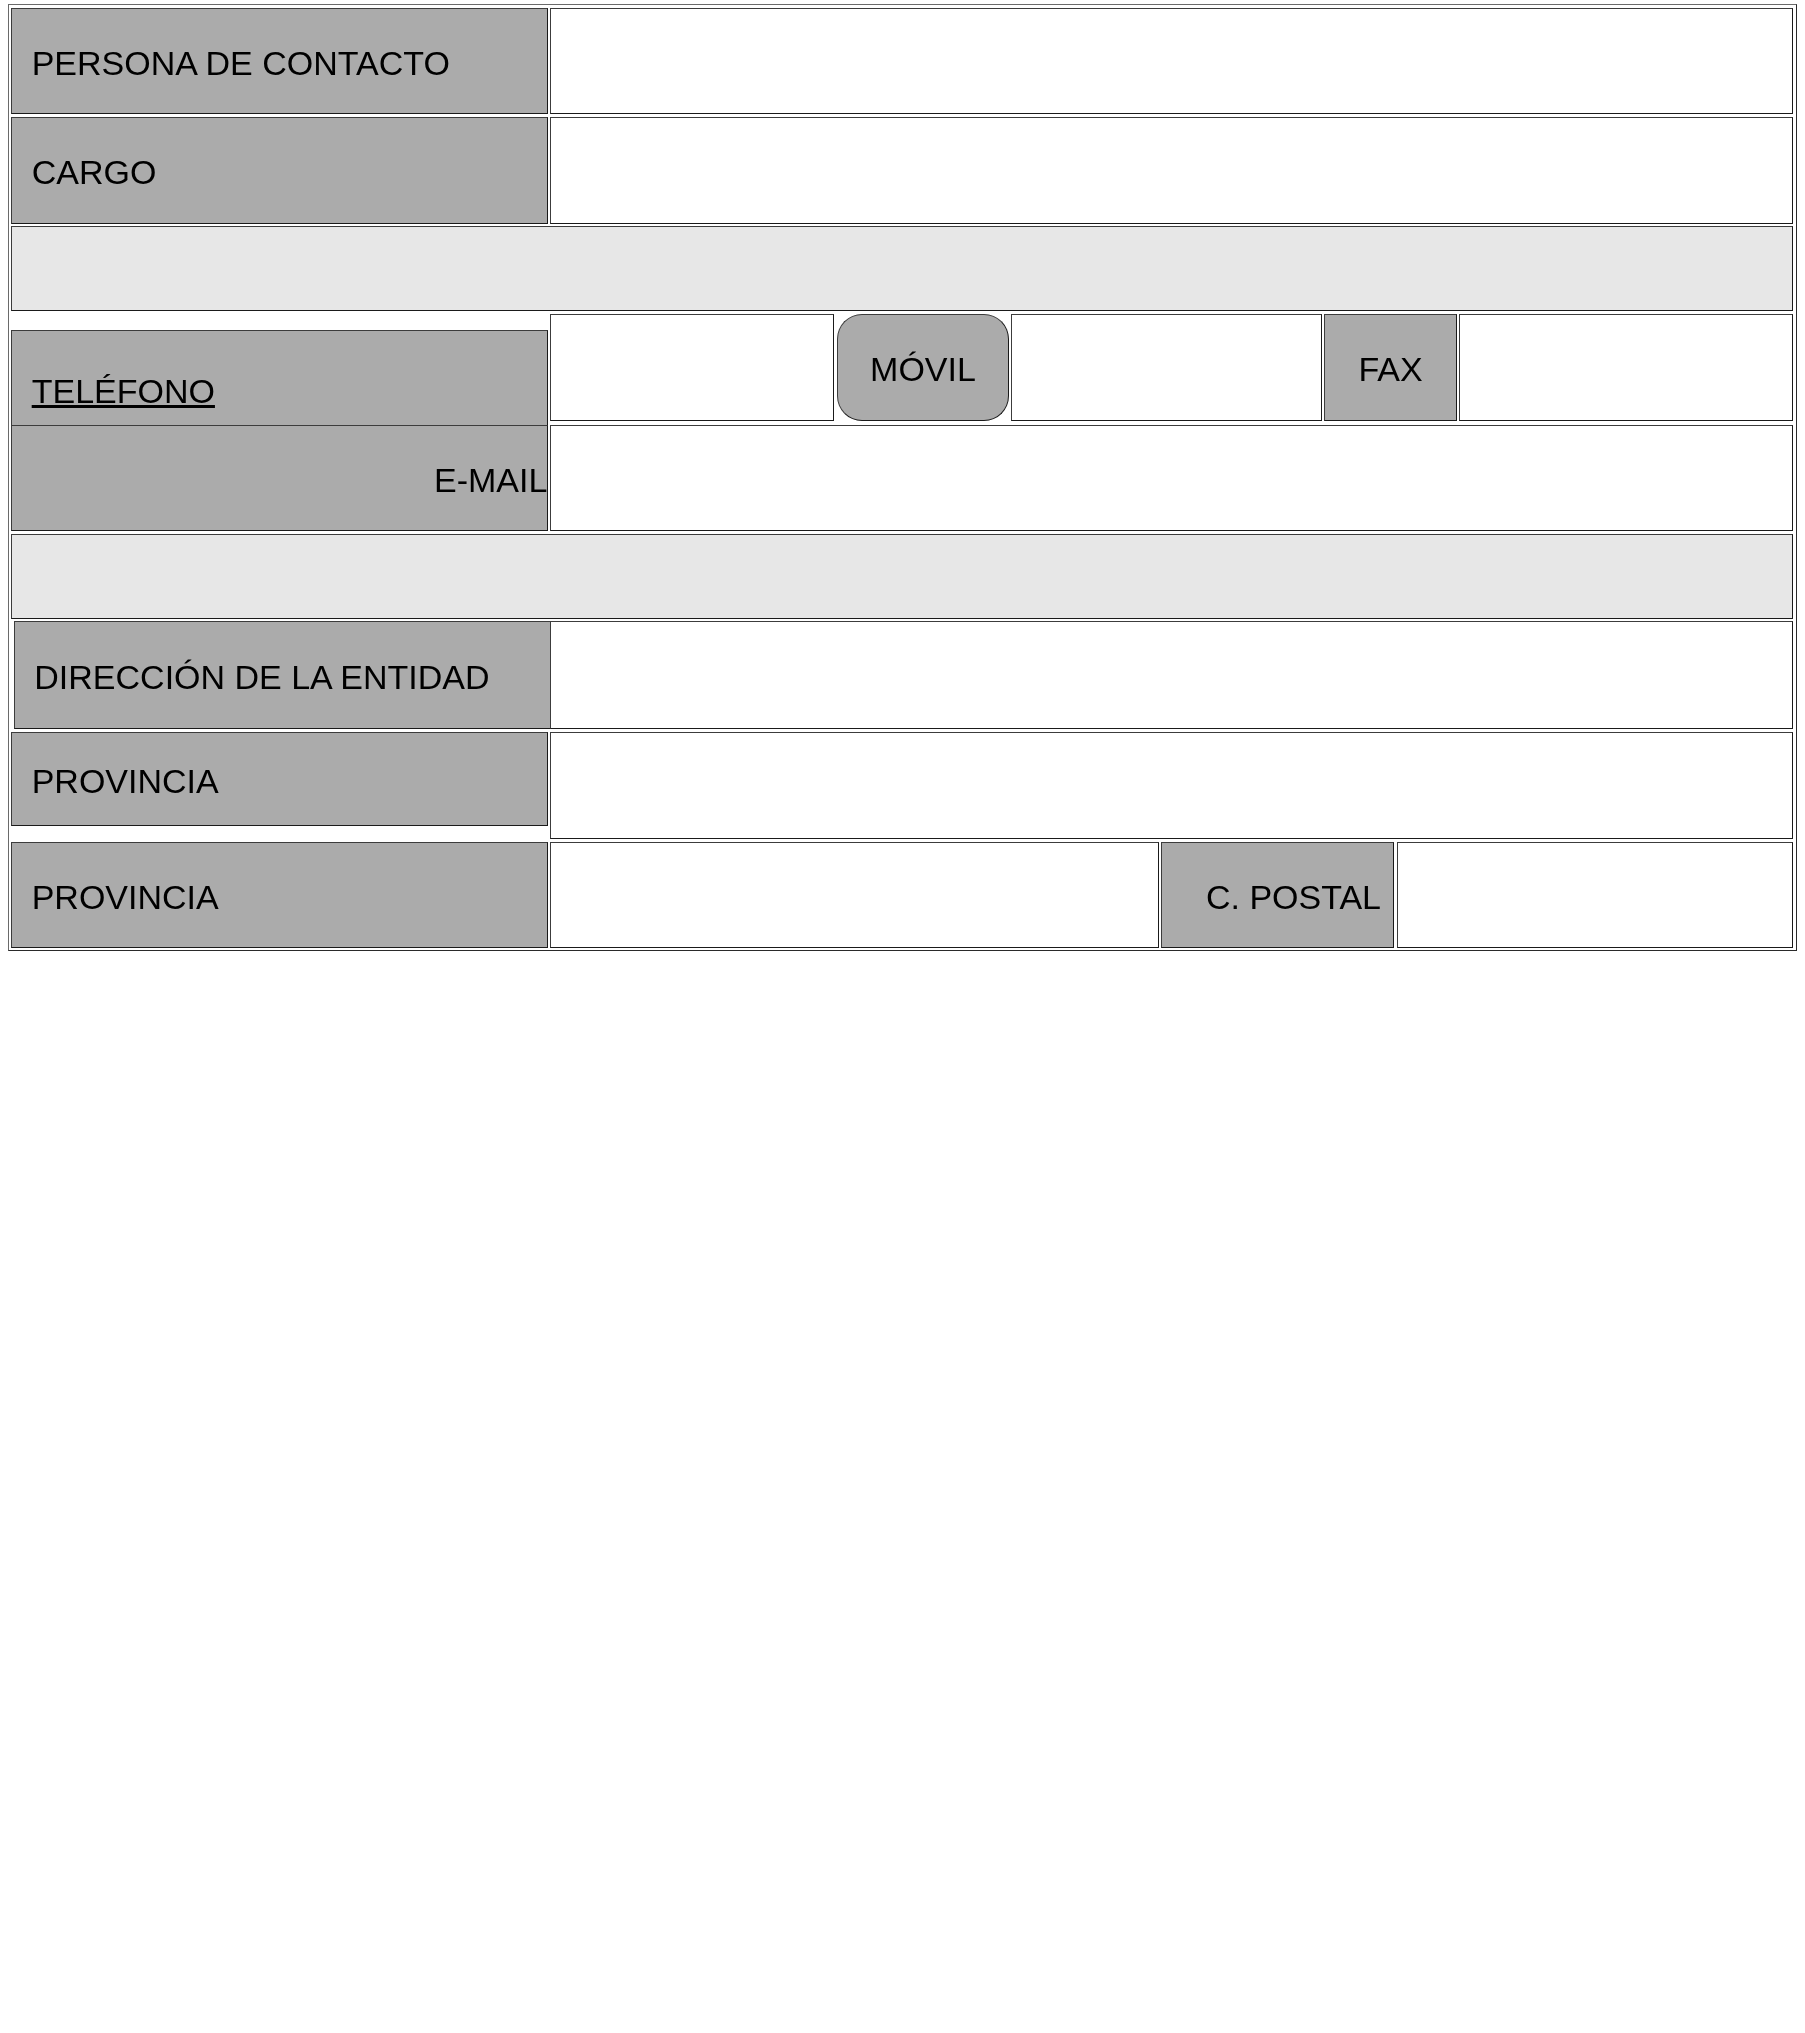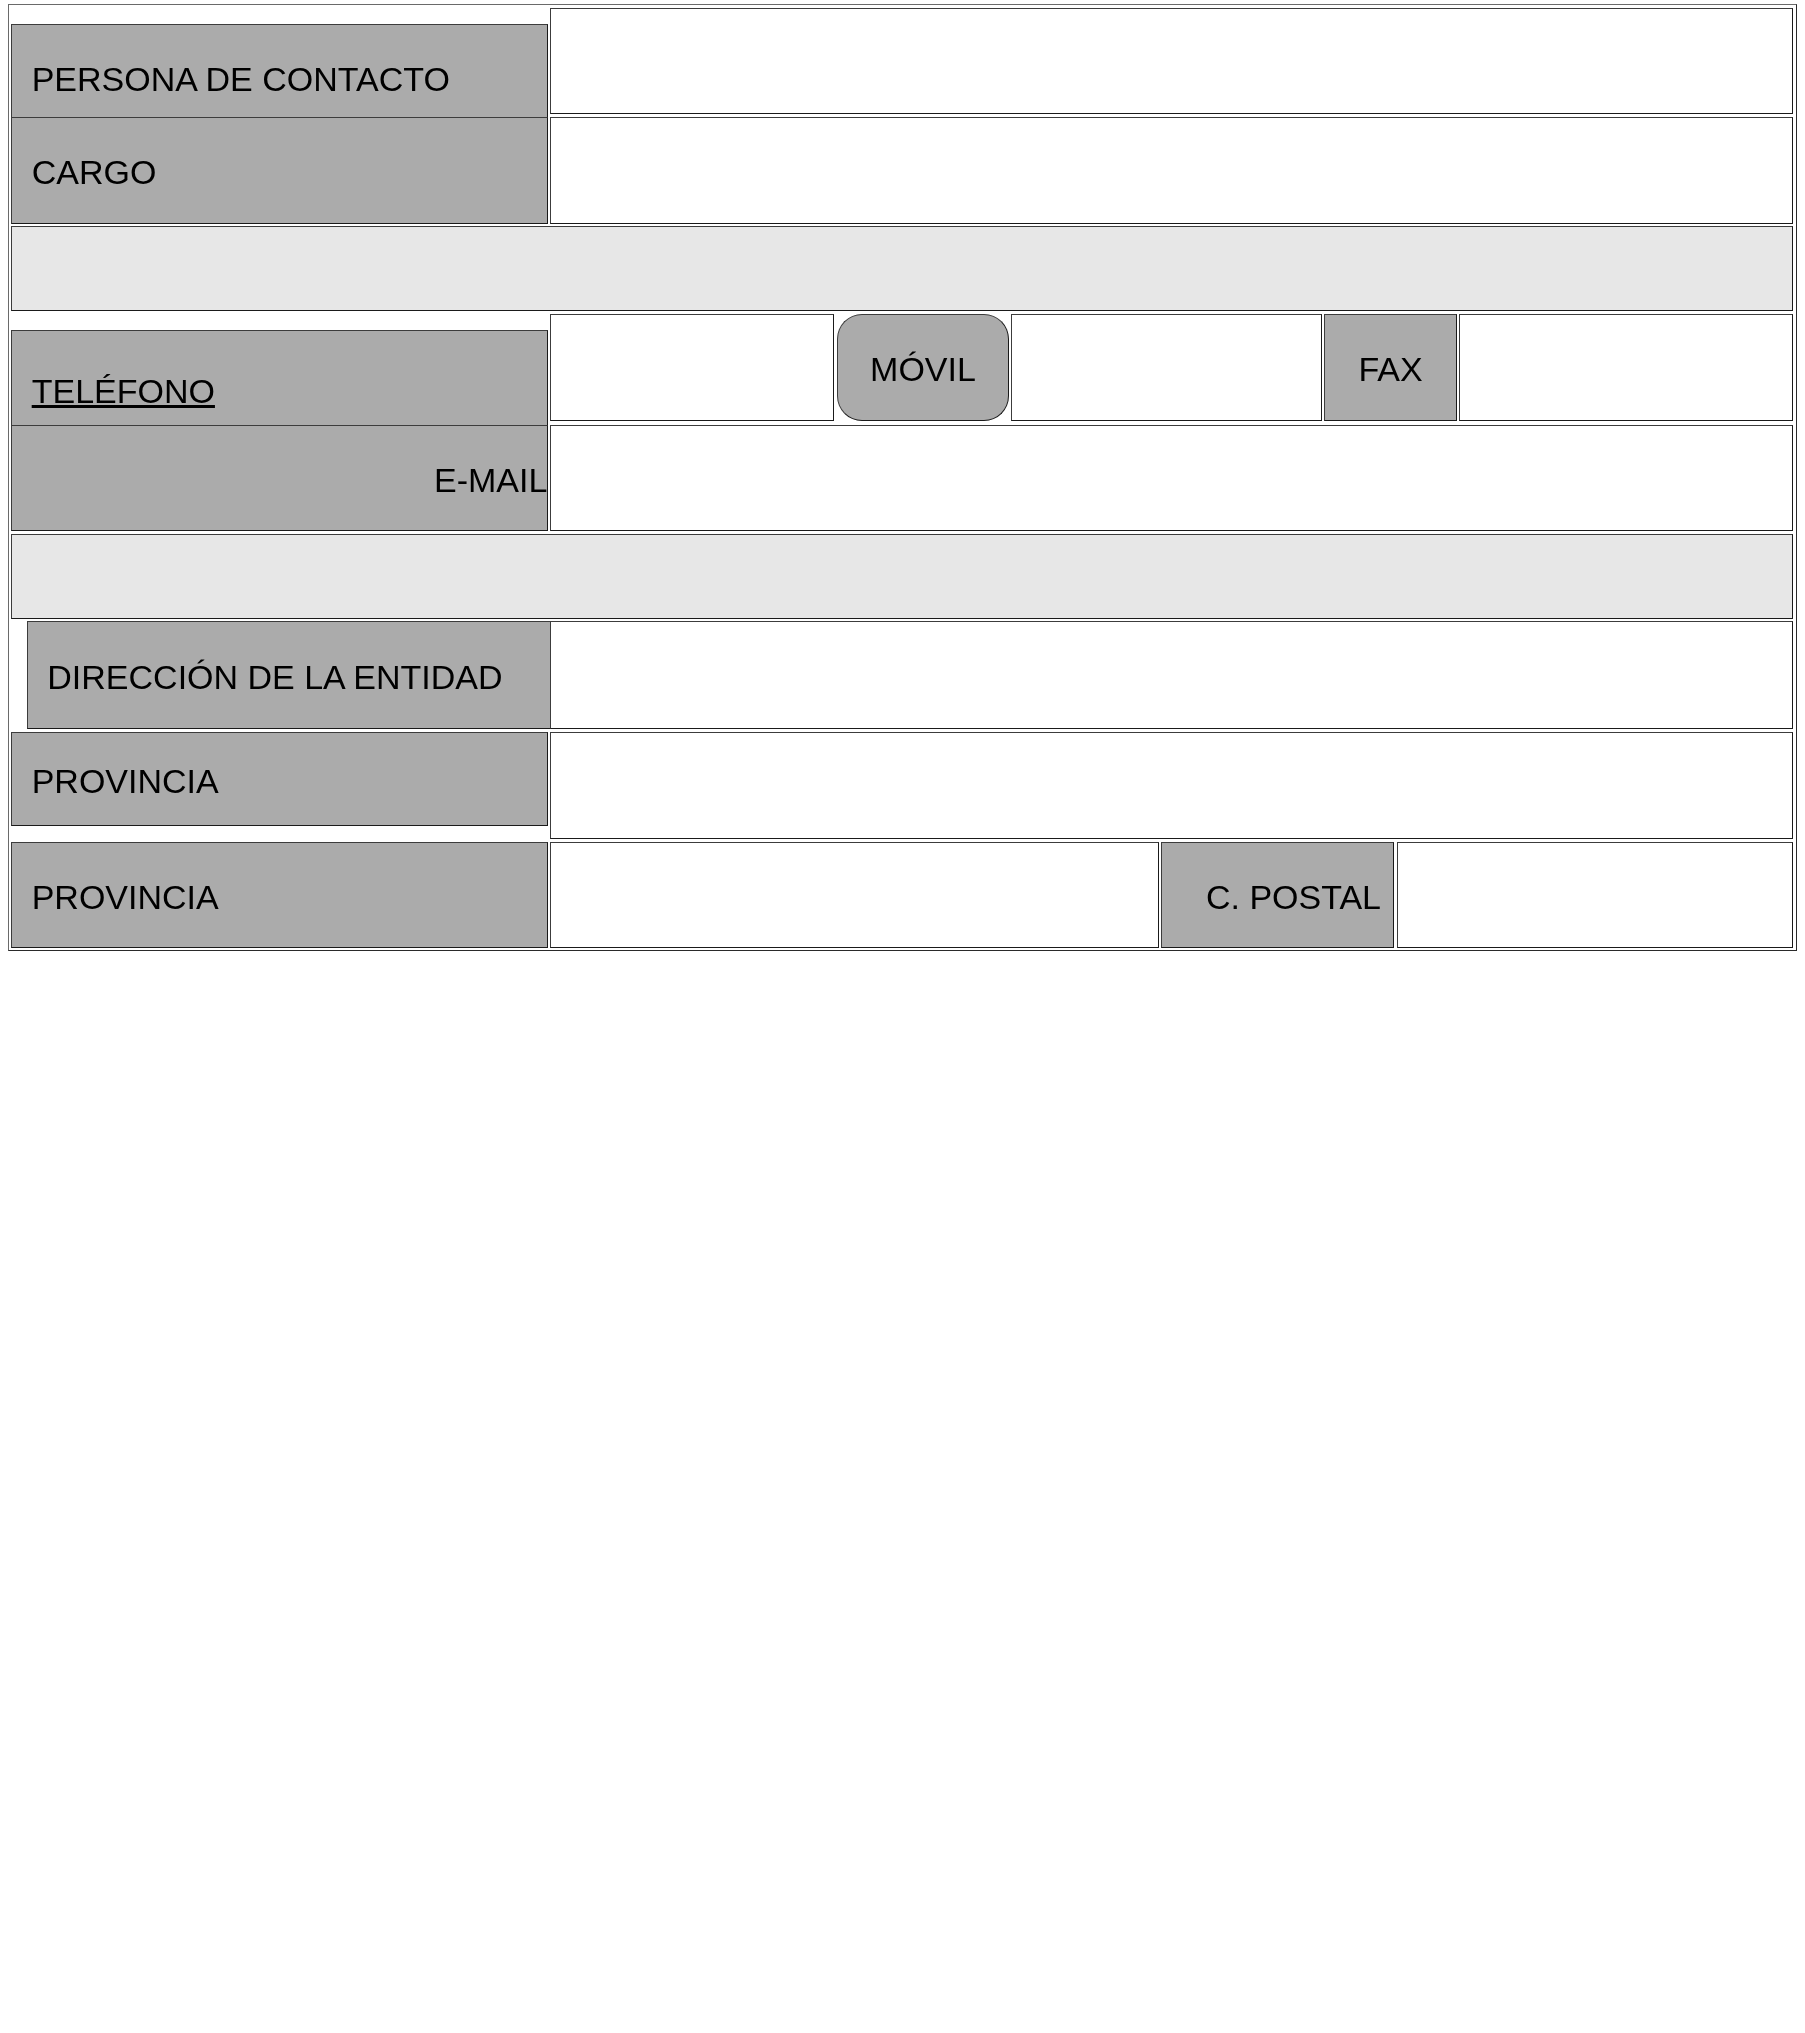--- a/index.html
+++ b/index.html
@@ -15,21 +15,21 @@
   .label.center { justify-content:center; }
   .value { background:#ffffff; }
   .spacer { background:#e7e7e7; }
   .label span { position:relative; top:1.8px; }
 </style>
 </head>
 <body>
 
 <div class="frame"></div>
 
-<div class="cell label left" style="left:11.4px; top:8px; width:537px; height:106px;margin-top:16px;">
+<div class="cell label left" style="left:11.4px; top:8px; width:537px; height:106px;">
   <span>PERSONA DE CONTACTO</span>
 </div>
 <div class="cell value" style="left:550px; top:8px; width:1243px; height:106px;"></div>
 
 <div class="cell label left" style="left:11.4px; top:117px; width:537px; height:107px;">
   <span>CARGO</span>
 </div>
 <div class="cell value" style="left:550px; top:117px; width:1243px; height:107px;"></div>
 
 <div class="cell spacer" style="left:11.4px; top:226px; width:1782px; height:85px;"></div>
@@ -47,21 +47,21 @@
 </div>
 <div class="cell value" style="left:1459px; top:314px; width:334px; height:107px;"></div>
 
 <div class="cell label left" style="left:11.4px; top:425px; width:537px; height:106px;justify-content:flex-end;">
   <span>E-MAIL</span>
 </div>
 <div class="cell value" style="left:550px; top:425px; width:1243px; height:106px;"></div>
 
 <div class="cell spacer" style="left:11.4px; top:534px; width:1782px; height:85px;"></div>
 
-<div class="cell label left" style="left:27px; top:621px; width:537px; height:108px;">
+<div class="cell label left" style="left:14px; top:621px; width:537px; height:108px;">
   <span>DIRECCIÓN DE LA ENTIDAD</span>
 </div>
 <div class="cell value" style="left:550px; top:621px; width:1243px; height:108px;"></div>
 
 <div class="cell label left" style="left:11.4px; top:732px; width:537px; height:94px;">
   <span>PROVINCIA</span>
 </div>
 <div class="cell value" style="left:550px; top:732px; width:1243px; height:107px;"></div>
 
 <div class="cell label left" style="left:11.4px; top:842px; width:537px; height:106px;">

